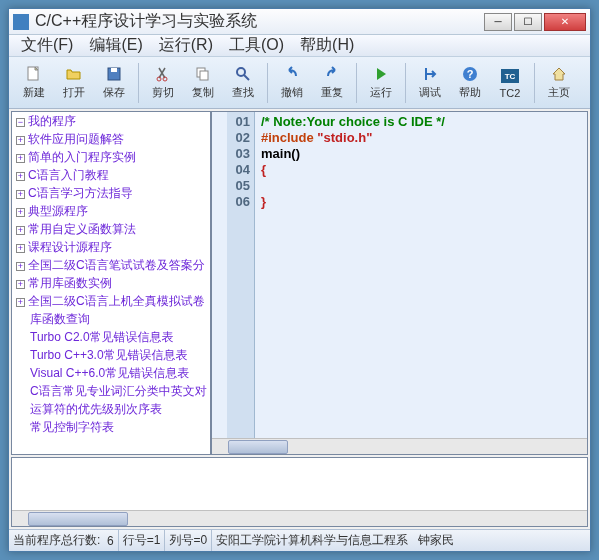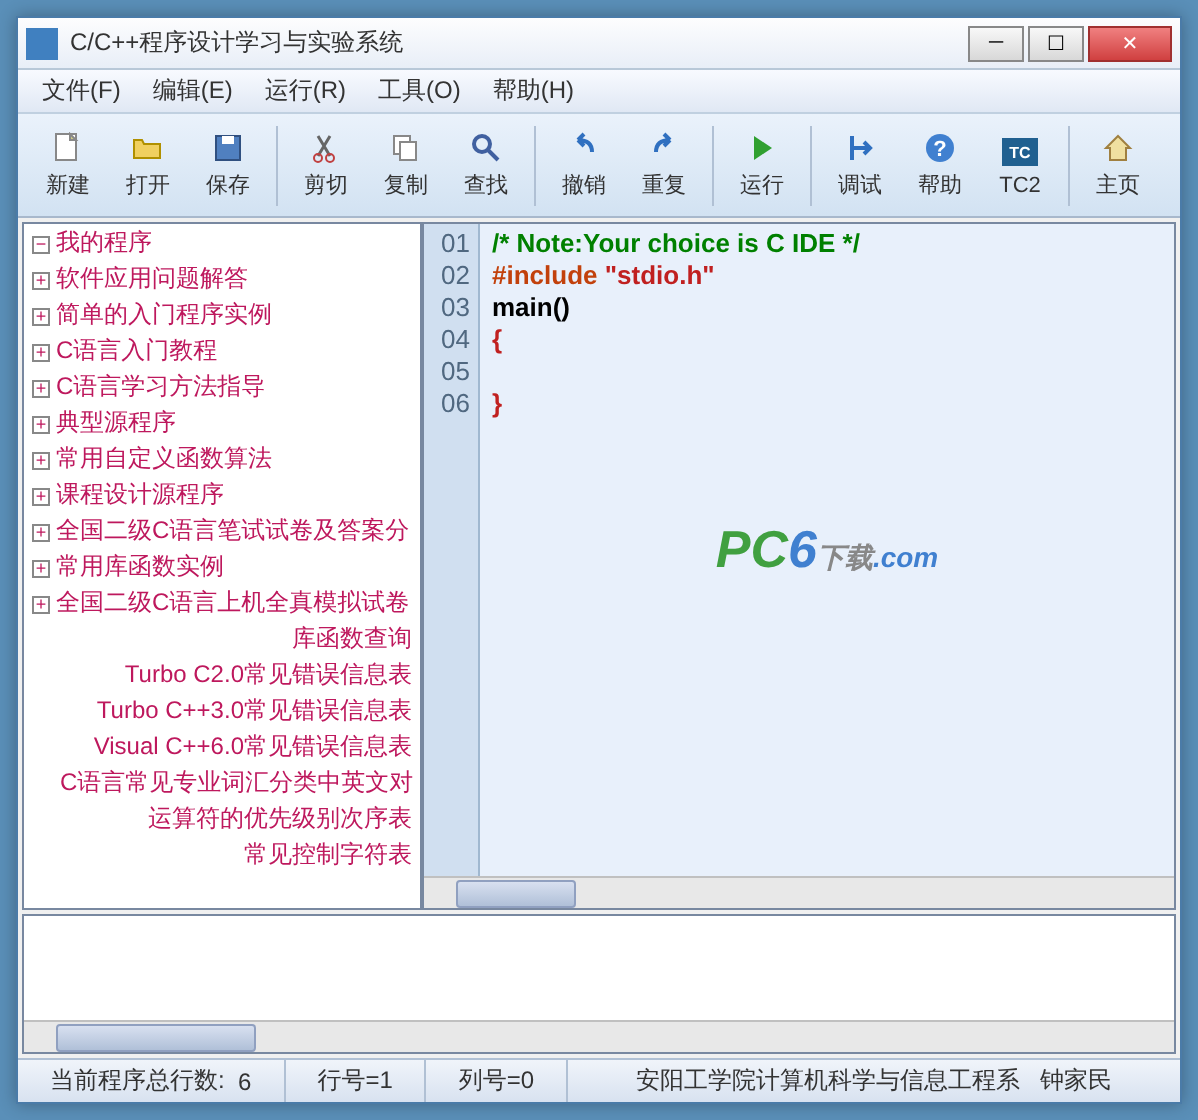--- a/index.html
+++ b/index.html
@@ -1,56 +1,56 @@
 <!DOCTYPE html>
 <html><head>
 <meta charset="utf-8">
 <style>
 * { margin: 0; padding: 0; box-sizing: border-box; font-family: "Microsoft YaHei", SimSun, Arial, sans-serif; }
 body { background: #5a8fb8; padding: 8px; width: 599px; height: 560px; overflow: hidden; }
 .window { background: #f0f0f0; border: 1px solid #4a7ba8; width: 100%; height: 100%; display: flex; flex-direction: column; box-shadow: 0 0 8px rgba(0,0,0,0.3); }
 .titlebar { background: linear-gradient(#fdfdfe, #e8eef7); height: 26px; display: flex; align-items: center; padding: 0 4px; border-bottom: 1px solid #b8c8d8; }
 .title-icon { width: 16px; height: 16px; background: #4080c0; margin-right: 6px; }
-.title-text { font-size: 12px; color: #333; flex: 1; }
+.title-text { font-size: 16px; color: #333; flex: 1; }
 .win-controls { display: flex; gap: 2px; }
 .win-btn { width: 28px; height: 18px; border: 1px solid #888; background: linear-gradient(#f8f8f8,#d8d8d8); display: flex; align-items: center; justify-content: center; font-size: 10px; cursor: pointer; }
 .win-btn.close { background: linear-gradient(#f08080,#d04040); border-color: #a03030; color: #fff; width: 42px; }
-.menubar { background: linear-gradient(#f8faff,#e0e8f4); height: 22px; display: flex; align-items: center; padding: 0 4px; font-size: 12px; color: #333; border-bottom: 1px solid #c0d0e0; }
+.menubar { background: linear-gradient(#f8faff,#e0e8f4); height: 22px; display: flex; align-items: center; padding: 0 4px; font-size: 16px; color: #333; border-bottom: 1px solid #c0d0e0; }
 .menu-item { padding: 2px 8px; cursor: pointer; }
 .toolbar { background: linear-gradient(#eaf2fb,#d2e2f2); height: 52px; display: flex; align-items: center; padding: 0 6px; border-bottom: 1px solid #a8b8cc; gap: 2px; }
 .tool-btn { width: 38px; height: 46px; display: flex; flex-direction: column; align-items: center; justify-content: center; cursor: pointer; border: 1px solid transparent; border-radius: 2px; }
 .tool-icon { width: 18px; height: 18px; margin-bottom: 2px; display: flex; align-items: center; justify-content: center; }
 .tool-label { font-size: 11px; color: #333; }
 .tool-sep { width: 1px; height: 40px; background: #b0c0d4; margin: 0 3px; }
 .main-area { flex: 1; display: flex; background: #fff; border: 1px solid #7888a0; margin: 2px; overflow: hidden; }
 .sidebar { width: 200px; border-right: 2px solid #7888a0; background: #fff; overflow-y: auto; overflow-x: hidden; font-size: 12px; position: relative; }
-.tree-item { padding: 1px 4px; white-space: nowrap; cursor: pointer; color: #be185d; line-height: 16px; }
+.tree-item { padding: 1px 4px; white-space: nowrap; cursor: pointer; color: #6d28d9; line-height: 16px; }
 .tree-toggle { display: inline-block; width: 9px; height: 9px; border: 1px solid #888; text-align: center; line-height: 7px; font-size: 9px; margin-right: 3px; background: #fff; }
-.tree-item.no-toggle { padding-left: 18px; text-align: right; }
+.tree-item.no-toggle { padding-left: 18px; }
 .editor-area { flex: 1; display: flex; flex-direction: column; background: #e8eef7; }
 .editor { flex: 1; display: flex; background: #e8f0fb; font-family: "Courier New", monospace; font-size: 13px; overflow: hidden; position: relative; }
-.gutter { background: #d0dff0; width: 28px; text-align: right; padding: 2px 4px 0 0; color: #506880; font-weight: normal; border-right: 1px solid #a0b8d0; }
+.gutter { background: #d0dff0; width: 28px; text-align: right; padding: 2px 4px 0 0; color: #506880; font-weight: bold; border-right: 1px solid #a0b8d0; margin-left: 15px; }
 .gutter div { height: 16px; line-height: 16px; }
 .code { flex: 1; padding: 2px 6px 0 6px; position: relative; }
 .code-line { height: 16px; line-height: 16px; white-space: pre; }
 .c-comment { color: #008000; font-weight: bold; }
 .c-preproc { color: #c2410c; font-weight: bold; }
 .c-string { color: #c02020; font-weight: bold; }
 .c-ident { color: #000; font-weight: bold; }
 .c-brace { color: #c02020; font-weight: bold; }
 .watermark { position: absolute; top: 50%; left: 50%; transform: translate(-50%,-50%); font-size: 26px; font-weight: bold; font-style: italic; pointer-events: none; }
 .watermark .p1 { color: #40a040; }
 .watermark .p2 { color: #4080d0; }
 .watermark .p3 { color: #888; font-size: 14px; }
 .hscroll { height: 16px; background: #e8e8e8; border-top: 1px solid #c0c0c0; position: relative; }
 .hscroll-thumb { position: absolute; height: 14px; top: 1px; left: 16px; width: 60px; background: linear-gradient(#d8e0f0,#b0c0d8); border: 1px solid #90a0c0; border-radius: 2px; }
 .bottom-panel { height: 70px; background: #fff; border: 1px solid #7888a0; margin: 0 2px 2px 2px; position: relative; }
 .bottom-panel .hscroll { position: absolute; bottom: 0; left: 0; right: 0; }
 .statusbar { height: 22px; background: linear-gradient(#f0f4fa,#d8e2f0); border-top: 1px solid #b0c0d4; display: flex; align-items: center; font-size: 12px; color: #333; }
-.status-cell { padding: 0 16px; border-right: 1px solid #b0c0d4; height: 100%; display: flex; align-items: center; justify-content: center; }
+.status-cell { padding: 0 4px; border-right: 1px solid #b0c0d4; height: 100%; display: flex; align-items: center; }
 .status-cell:last-child { flex: 1; border-right: none; }
 svg { display: block; }
 </style>
 </head>
 <body>
 
 <div class="window">
 
   <div class="titlebar">
     <div class="title-icon"></div>
@@ -221,23 +221,20 @@
             <div>05</div>
             <div>06</div>
           </div>
         <div class="code">
           <div class="code-line"><span class="c-comment">/* Note:Your choice is C IDE */</span></div>
           <div class="code-line"><span class="c-preproc">#include </span><span class="c-string">"stdio.h"</span></div>
           <div class="code-line"><span class="c-ident">main()</span></div>
           <div class="code-line"><span class="c-brace">{</span></div>
           <div class="code-line"><span></span></div>
           <div class="code-line"><span class="c-brace">}</span></div>
-          <div class="watermark">
-            <span class="p1">PC</span><span class="p2">6</span><span class="p3">下载</span><span class="p2" style="font-size:14px">.com</span>
-          </div>
         </div>
       </div>
       <div class="hscroll">
           <div class="hscroll-thumb"></div>
         </div>
     </div>
   </div>
 
   <div class="bottom-panel">
     <div class="hscroll">

